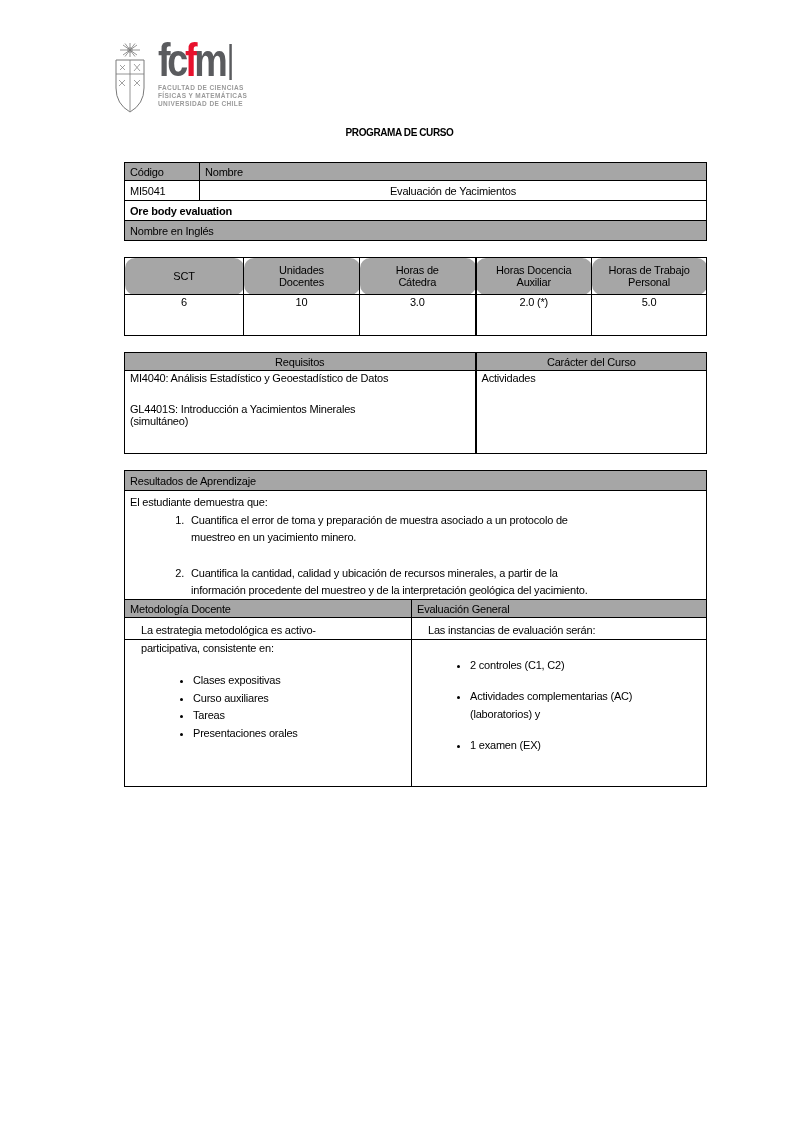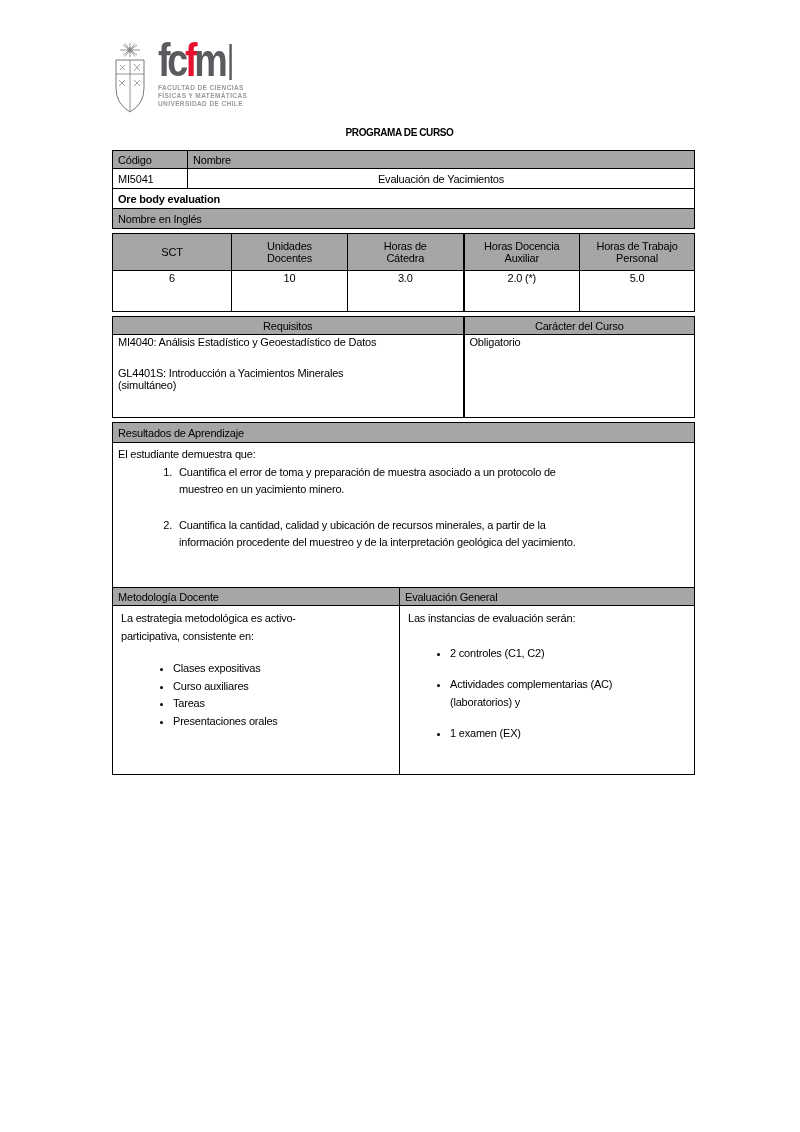--- a/index.html
+++ b/index.html
@@ -29,51 +29,51 @@
 
   
   .doc-title {
     position:absolute; left:108px; top:127px; width:583px;
     text-align:center; font-size:10px; font-weight:bold; letter-spacing:-0.4px;
   }
 
   
   .doc { position:absolute; left:108px; top:146px; width:583px; }
   .doc2 { position:absolute; left:108px; top:583px; width:583px; }
-  table { border-collapse:collapse; width:100%; table-layout:fixed; margin:4px; }
+  table { border-collapse:collapse; width:100%; table-layout:fixed; margin:16px; }
   td {
     border:1px solid #000; font-size:11px; padding:1px 5px;
     vertical-align:top; overflow:hidden;
   }
   .gray { background:#a6a6a6; }
   .c { text-align:center; }
   .b { font-weight:bold; }
   .vmid { vertical-align:middle; }
   .thickL { border-left:2.5px solid #000; }
-  .pre { white-space:pre-line; }
+  .pre { white-space:pre-line;border-radius:10px; }
 
   .hA td { height:15px; }
   .hB td { height:17px; }
   .hE td { height:34px; }
   .hF td { height:38px; }
   .hH td { height:80px; }
   .hJ td { height:142px; }
   .hM td { height:160px; }
 
   .req-p2 { margin-top:19px; }
 
   ol.outcomes { margin:0; padding-left:57px; }
   ol.outcomes li { margin:0 0 18px 0; padding-left:4px; line-height:1.6; }
   .outcome-cell { padding:3px 18px 3px 5px; }
 
   ul.blist { margin:15px 0 0 0; padding-left:52px; list-style:disc; }
   ul.blist li { line-height:1.6; }
   ul.blist2 { margin:17px 0 0 0; padding-left:42px; list-style:disc; }
   ul.blist2 li { margin-bottom:14px; line-height:1.6; }
-  .cell-pad { padding:4px 8px; }
+  .cell-pad { padding:4px 16px; }
   .intro { line-height:1.6; }
 </style>
 </head>
 <body>
 
 <div class="page">
 
   <div class="logo">
     <svg class="shield" viewBox="0 0 40 74" fill="none" stroke="#7a7a7a" stroke-width="1">
 
@@ -179,21 +179,21 @@
           <tr class="hA">
         <td class="gray c vmid">Requisitos</td>
         <td class="gray c vmid thickL">Carácter del Curso</td>
       </tr>
       <tr class="hH">
         <td>
           <div class="pre">MI4040: Análisis Estadístico y Geoestadístico de Datos</div>
           <div class="pre req-p2">GL4401S: Introducción a Yacimientos Minerales
 (simultáneo)</div>
         </td>
-        <td class="thickL">Obligatorio</td>
+        <td class="thickL">Actividades</td>
       </tr>
     </tbody>
       </table>
 
     <table>
       <tbody>
           <tr class="hB">
         <td class="gray vmid">Resultados de Aprendizaje</td>
       </tr>
       <tr class="hJ">

